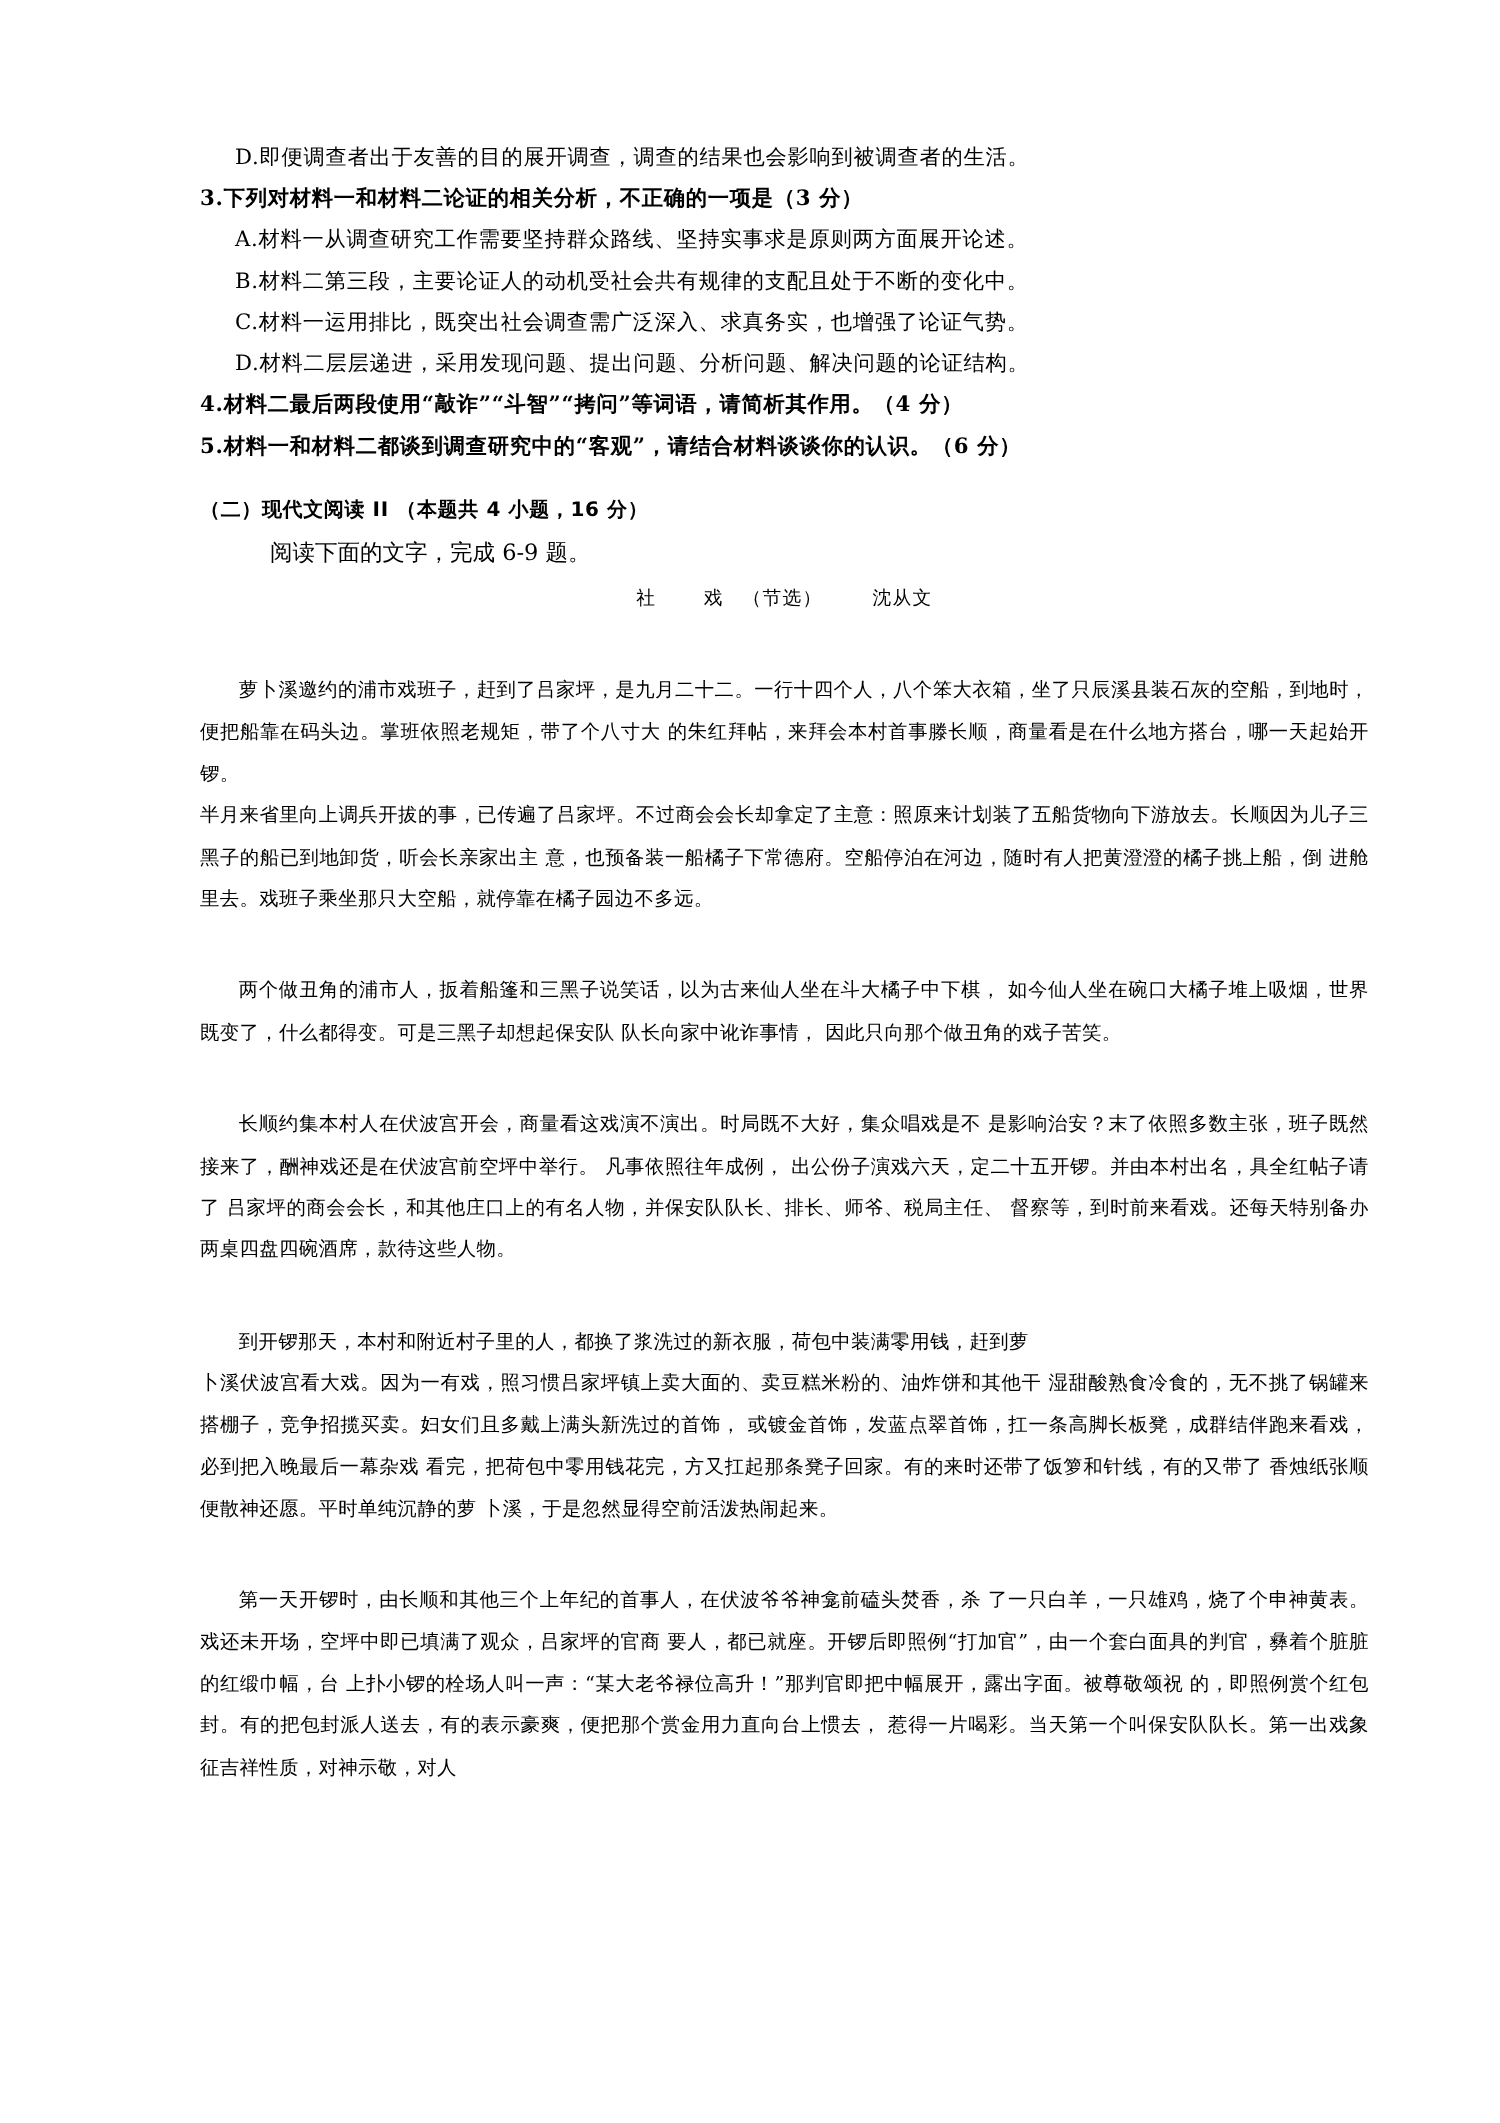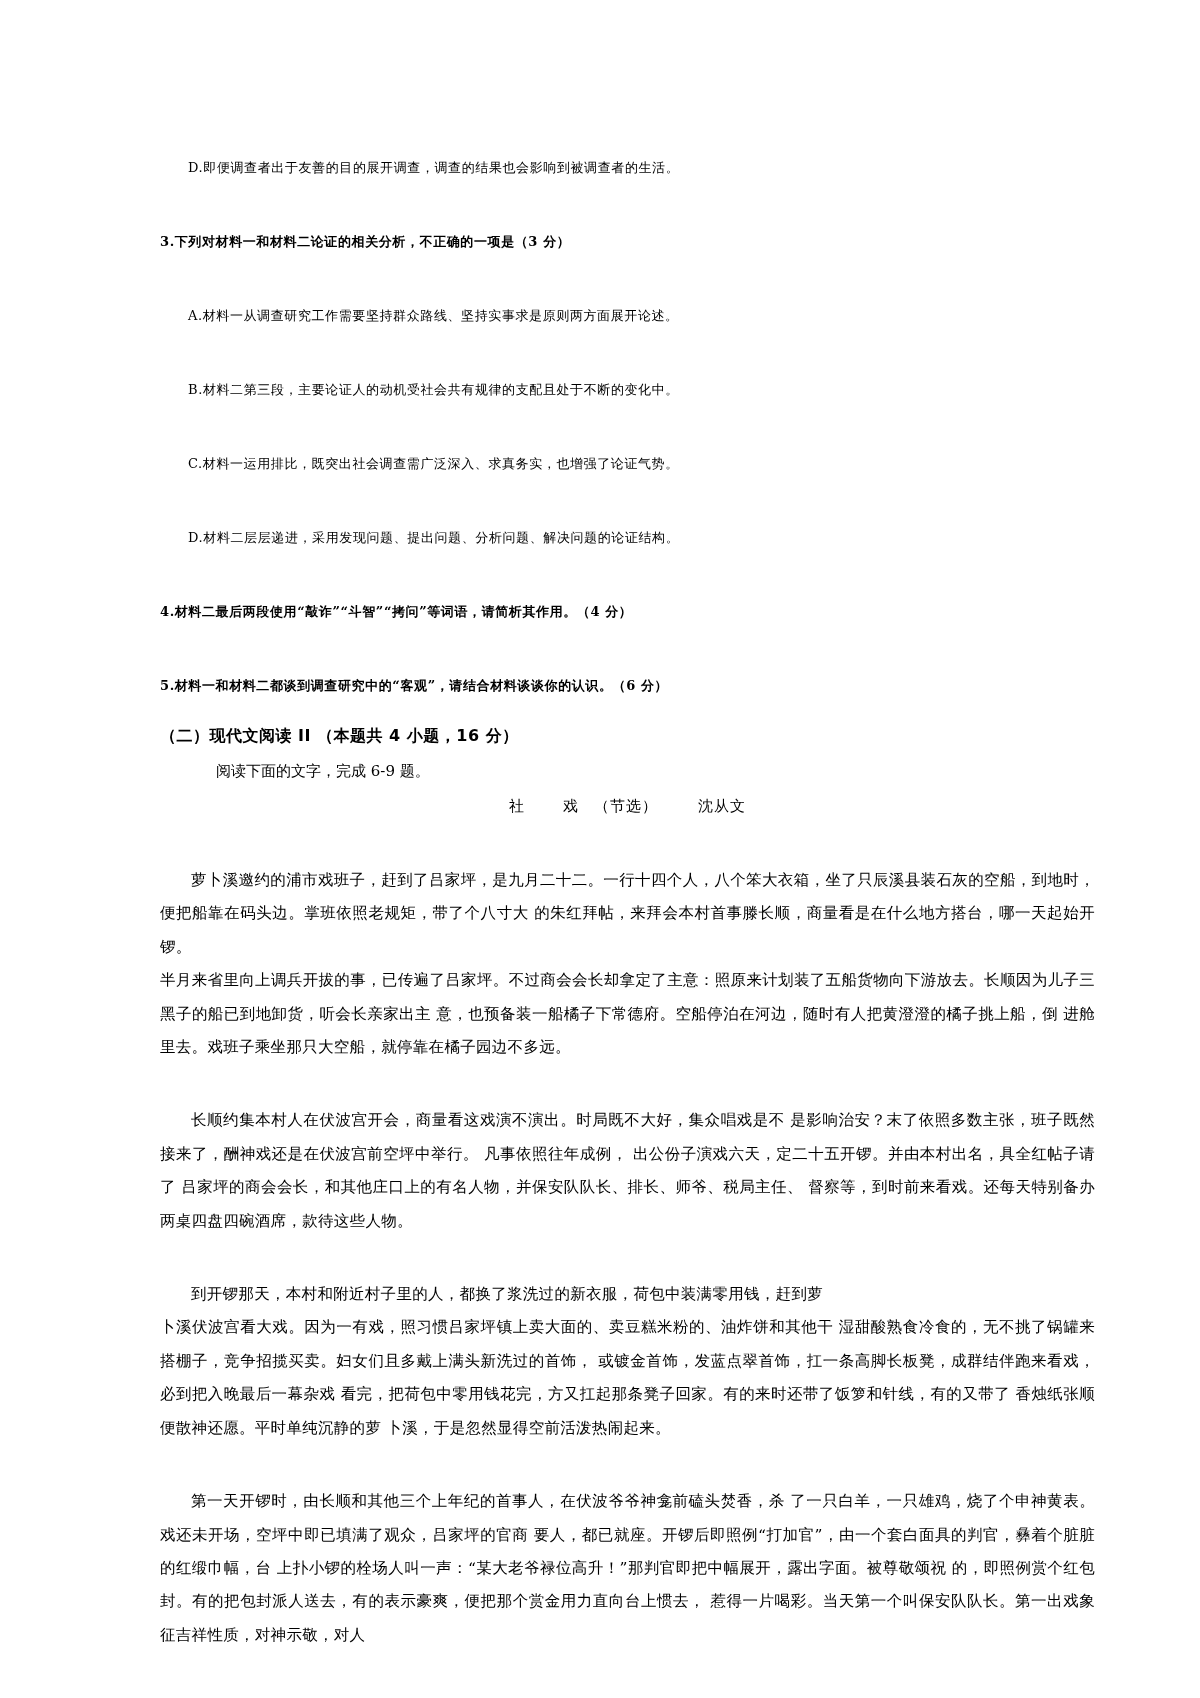--- a/index.html
+++ b/index.html
@@ -14,38 +14,37 @@
     color: #000000;
   }
   .page {
     position: relative;
     width: 1200px;
     height: 1698px;
     box-sizing: border-box;
     padding: 110px 105px 40px 160px;
   }
   .line {
-    font-size: 13px;
+    font-size: 17px;
     line-height: 33px;
     letter-spacing: 0.6px;
     white-space: pre-wrap;
-    margin-top: 41px;
   }
   .indent-1 { text-indent: 0; padding-left: 28px; }
   .indent-0 { padding-left: 0; font-weight: bold; }
   .section-head {
     font-size: 16px;
     line-height: 36px;
     font-weight: bold;
     letter-spacing: 0.5px;
     margin-top: 16px;
     font-family: "DejaVu Sans", "Liberation Sans", sans-serif;
   }
   .instruction {
-    font-size: 15px;
+    font-size: 18px;
     line-height: 34px;
     padding-left: 56px;
   }
   .title-row {
     text-align: center;
     font-size: 15px;
     line-height: 36px;
     letter-spacing: 1px;
   }
   .title-main { font-weight: normal; letter-spacing: 12px; }
@@ -79,18 +78,19 @@
   <div class="section-head">（二）现代文阅读 II （本题共 4 小题，16 分）</div>
 
   <div class="instruction">阅读下面的文字，完成 6-9 题。</div>
 
   <div class="title-row">
     <span class="title-main">社　戏</span><span class="title-sub">（节选）</span><span class="title-author">沈从文</span>
   </div>
 
   <p class="para i2">萝卜溪邀约的浦市戏班子，赶到了吕家坪，是九月二十二。一行十四个人，八个笨大衣箱，坐了只辰溪县装石灰的空船，到地时，便把船靠在码头边。掌班依照老规矩，带了个八寸大 的朱红拜帖，来拜会本村首事滕长顺，商量看是在什么地方搭台，哪一天起始开锣。</p>
   <p class="para i0">半月来省里向上调兵开拔的事，已传遍了吕家坪。不过商会会长却拿定了主意：照原来计划装了五船货物向下游放去。长顺因为儿子三黑子的船已到地卸货，听会长亲家出主 意，也预备装一船橘子下常德府。空船停泊在河边，随时有人把黄澄澄的橘子挑上船，倒 进舱里去。戏班子乘坐那只大空船，就停靠在橘子园边不多远。</p>
+  <p class="para i2">两个做丑角的浦市人，扳着船篷和三黑子说笑话，以为古来仙人坐在斗大橘子中下棋， 如今仙人坐在碗口大橘子堆上吸烟，世界既变了，什么都得变。可是三黑子却想起保安队 队长向家中讹诈事情， 因此只向那个做丑角的戏子苦笑。</p>
   <p class="para i2">长顺约集本村人在伏波宫开会，商量看这戏演不演出。时局既不大好，集众唱戏是不 是影响治安？末了依照多数主张，班子既然接来了，酬神戏还是在伏波宫前空坪中举行。 凡事依照往年成例， 出公份子演戏六天，定二十五开锣。并由本村出名，具全红帖子请了 吕家坪的商会会长，和其他庄口上的有名人物，并保安队队长、排长、师爷、税局主任、 督察等，到时前来看戏。还每天特别备办两桌四盘四碗酒席，款待这些人物。</p>
   <p class="para i2">到开锣那天，本村和附近村子里的人，都换了浆洗过的新衣服，荷包中装满零用钱，赶到萝</p>
   <p class="para i0">卜溪伏波宫看大戏。因为一有戏，照习惯吕家坪镇上卖大面的、卖豆糕米粉的、油炸饼和其他干 湿甜酸熟食冷食的，无不挑了锅罐来搭棚子，竞争招揽买卖。妇女们且多戴上满头新洗过的首饰， 或镀金首饰，发蓝点翠首饰，扛一条高脚长板凳，成群结伴跑来看戏，必到把入晚最后一幕杂戏 看完，把荷包中零用钱花完，方又扛起那条凳子回家。有的来时还带了饭箩和针线，有的又带了 香烛纸张顺便散神还愿。平时单纯沉静的萝 卜溪，于是忽然显得空前活泼热闹起来。</p>
   <p class="para i2">第一天开锣时，由长顺和其他三个上年纪的首事人，在伏波爷爷神龛前磕头焚香，杀 了一只白羊，一只雄鸡，烧了个申神黄表。戏还未开场，空坪中即已填满了观众，吕家坪的官商 要人，都已就座。开锣后即照例“打加官”，由一个套白面具的判官，彝着个脏脏的红缎巾幅，台 上扑小锣的栓场人叫一声：“某大老爷禄位高升！”那判官即把中幅展开，露出字面。被尊敬颂祝 的，即照例赏个红包封。有的把包封派人送去，有的表示豪爽，便把那个赏金用力直向台上惯去， 惹得一片喝彩。当天第一个叫保安队队长。第一出戏象征吉祥性质，对神示敬，对人</p>
 
 </div>
 
 </body></html>

